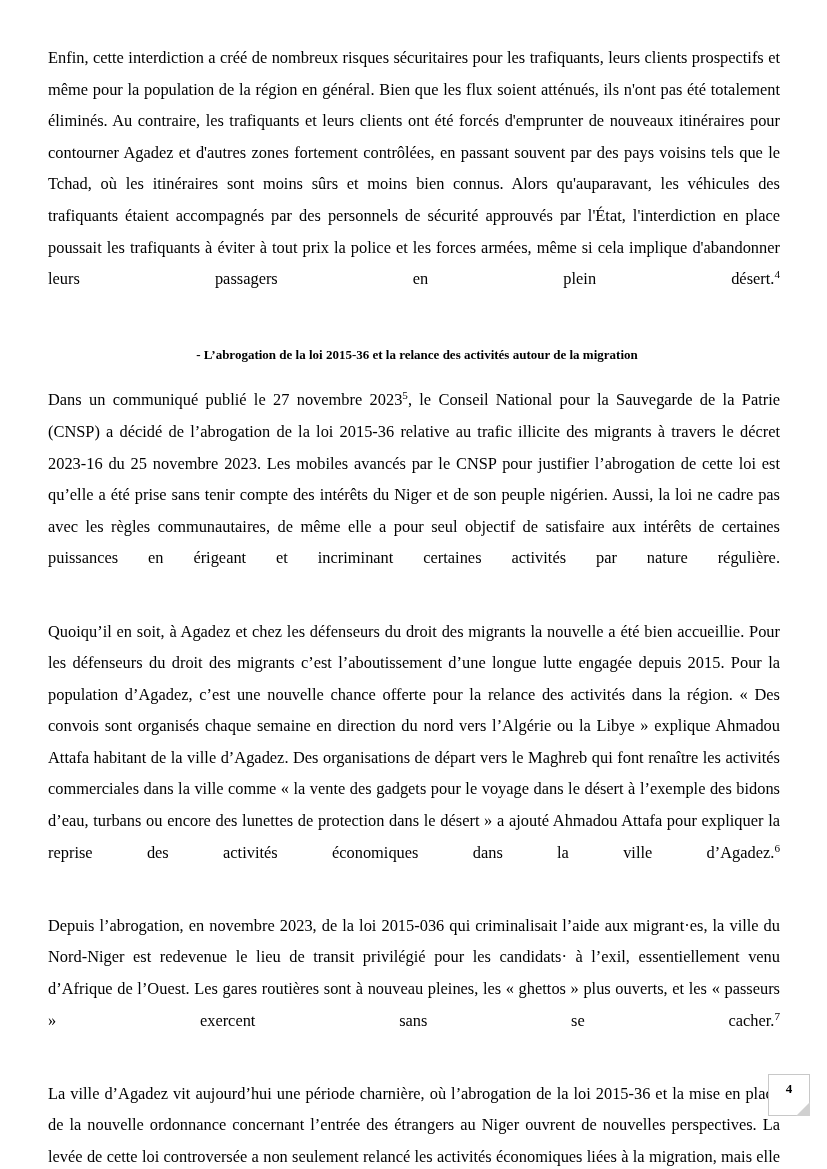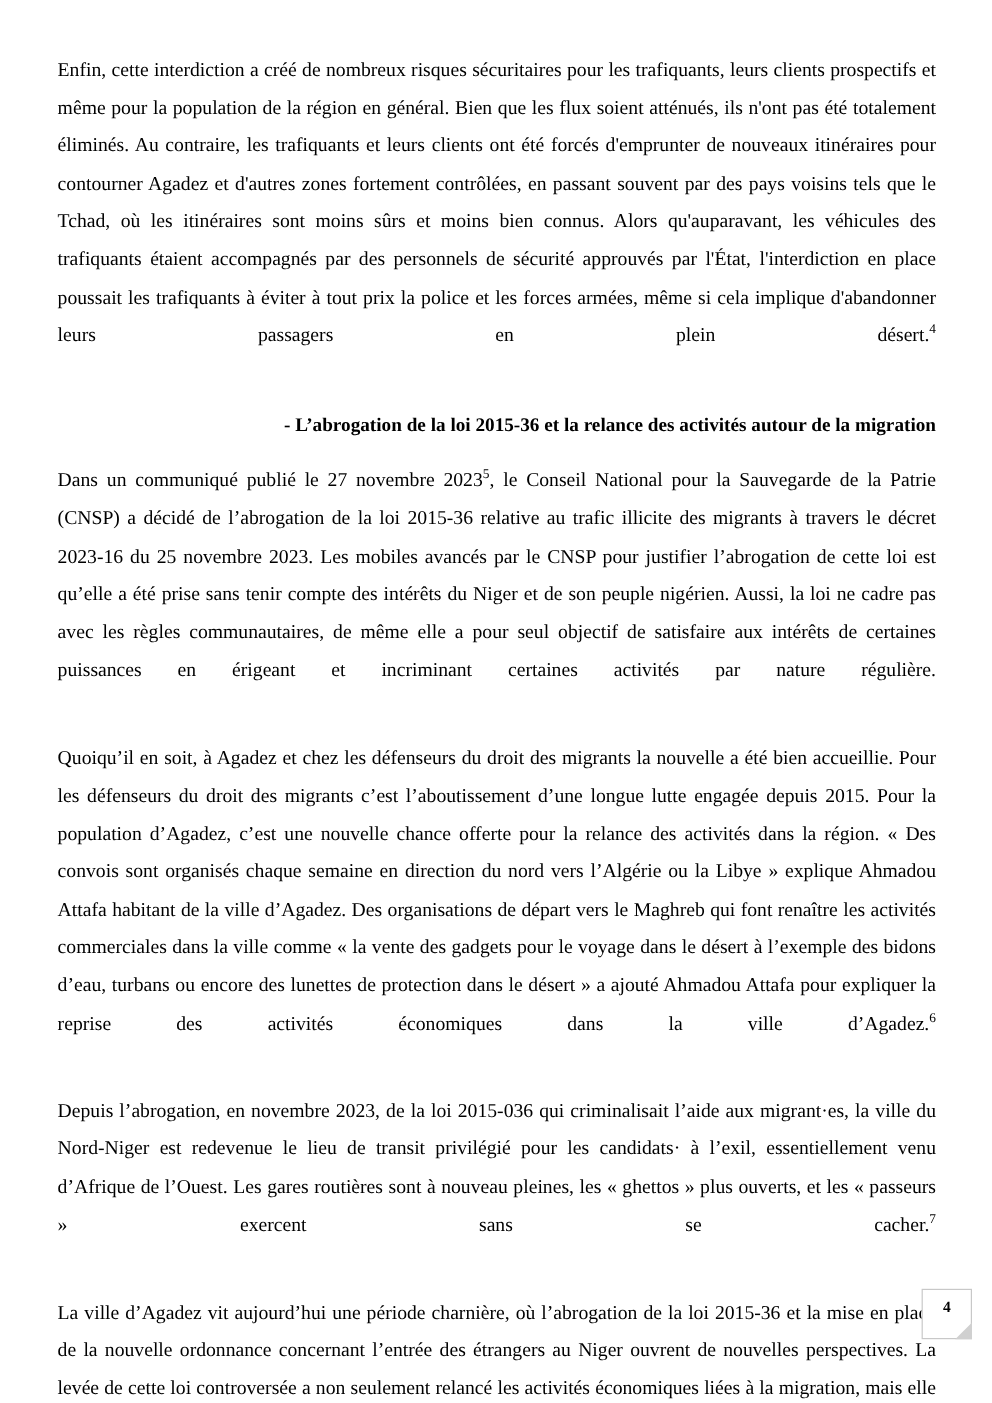--- a/index.html
+++ b/index.html
@@ -47,24 +47,24 @@
   
   p.para::after {
     content: "";
     display: inline-block;
     width: 100%;
   }
 
   h2.section-heading {
     margin: 16px 0 16px 0;
     padding-left: 6px;
-    font-size: 16px;
+    font-size: 13px;
     line-height: 26px;
     font-weight: bold;
-    text-align: right;
+    text-align: center;
   }
 
   sup.fn {
     font-size: 0.68em;
     vertical-align: super;
     line-height: 0;
   }
 
   .page-number-box {
     position: absolute;

